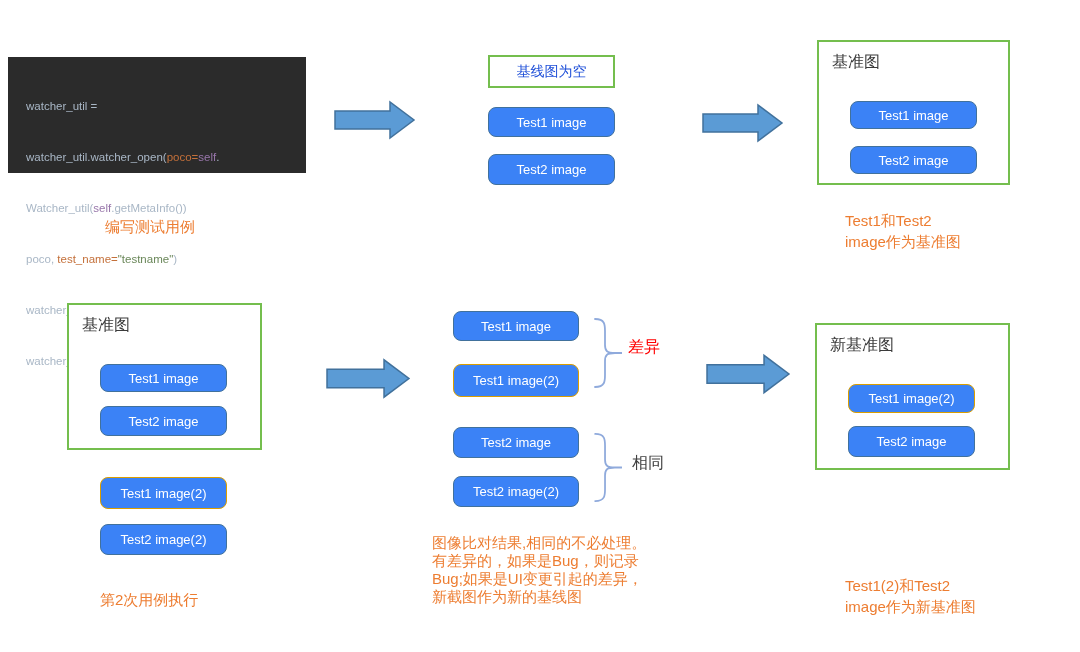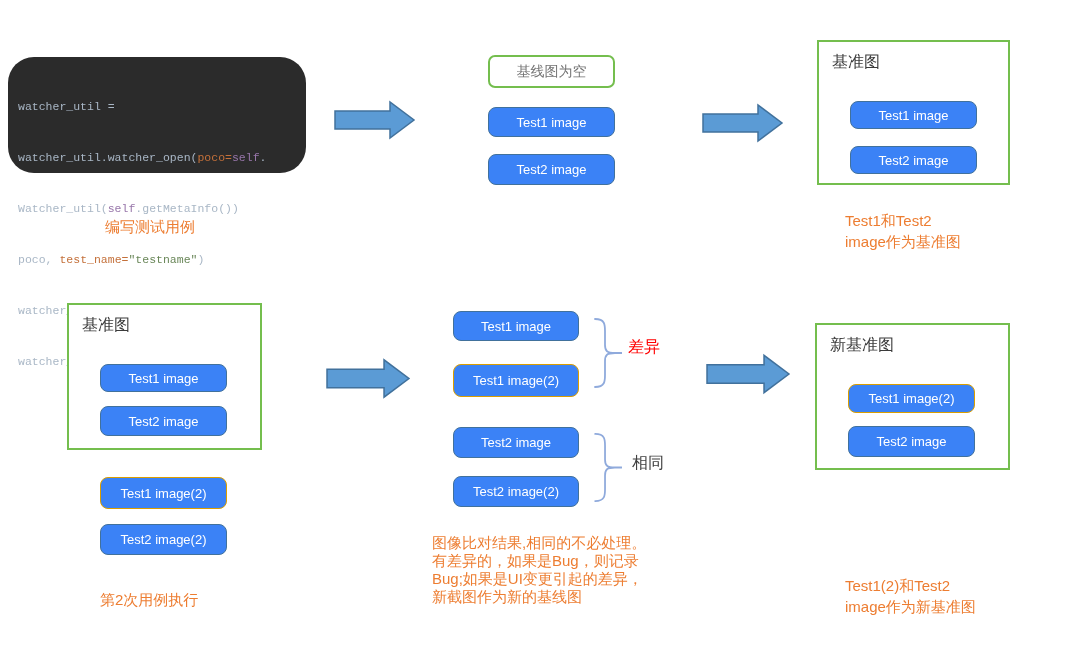--- a/index.html
+++ b/index.html
@@ -3,36 +3,36 @@
 <meta charset="utf-8">
 <style>
   html,body{margin:0;padding:0;background:#fff;}
   .canvas{
     position:relative;width:1080px;height:652px;background:#ffffff;
     font-family:"Liberation Sans",sans-serif;overflow:hidden;
   }
   
   .code-block{
     position:absolute;left:8px;top:57px;width:298px;height:116px;
-    box-sizing:border-box;background:#2b2b2b;padding:7px 10px;
-    font-family:Liberation Mono, monospace;font-size:11.5px;line-height:17px;
-    color:#a9b7c6;white-space:pre;border-radius:26px;
+    box-sizing:border-box;background:#2b2b2b;padding:7px 18px;
+    font-family:Liberation Sans, sans-serif;font-size:11.5px;line-height:17px;
+    color:#a9b7c6;white-space:pre;
   }
   .cd{color:#a9b7c6;} .co{color:#c4703a;} .cp{color:#9876aa;} .cg{color:#6a8759;}
   
   .caption{position:absolute;color:#ed7d31;font-size:15px;line-height:21px;white-space:pre-line;}
   #cap1{left:85px;top:216px;width:130px;text-align:center;}
   #cap2{left:470px;top:221px;width:165px;text-align:center;}
   #cap3{left:845px;top:210px;width:185px;}
   #cap4{left:100px;top:589px;width:130px;text-align:left;}
   #cap5{left:432px;top:534px;width:300px;line-height:18px;}
   #cap6{left:845px;top:532px;width:195px;margin-top:43px;}
   
   .gbox{position:absolute;border:2px solid #74be4e;background:#fff;box-sizing:border-box;}
-  #boxA{left:488px;top:55px;width:127px;height:33px;display:flex;align-items:center;justify-content:center;font-size:14px;color:#737373;border-radius:7px;}
+  #boxA{left:488px;top:55px;width:127px;height:33px;display:flex;align-items:center;justify-content:center;font-size:14px;color:#1d4ed8;}
   #boxB{left:817px;top:40px;width:193px;height:145px;}
   #boxC{left:67px;top:303px;width:195px;height:147px;}
   #boxD{left:815px;top:323px;width:195px;height:147px;}
   .gbox-title{position:absolute;left:13px;top:10px;font-size:16px;color:#3b3b3b;}
   
   .btn{
     position:absolute;box-sizing:border-box;border-radius:8px;
     display:flex;align-items:center;justify-content:center;
     color:#ffffff;font-size:13px;
   }

